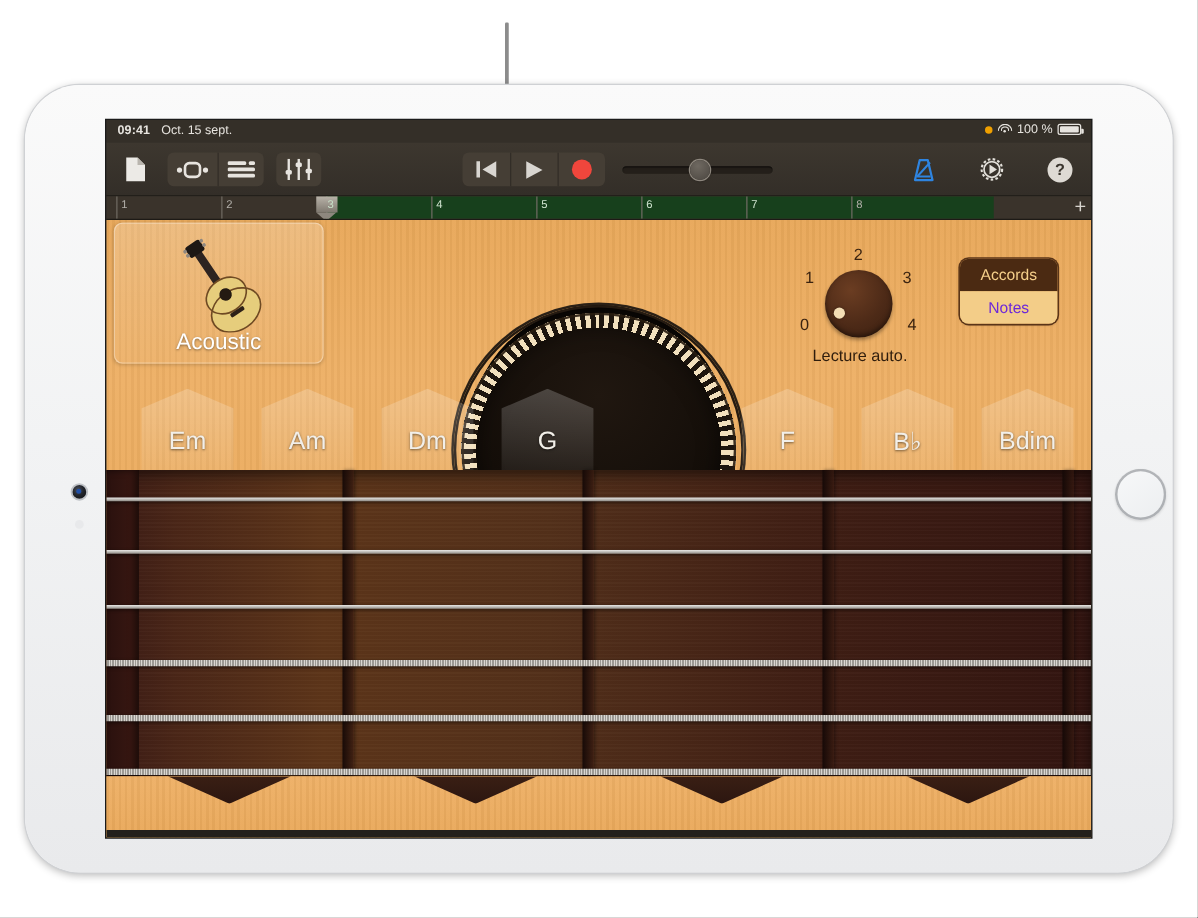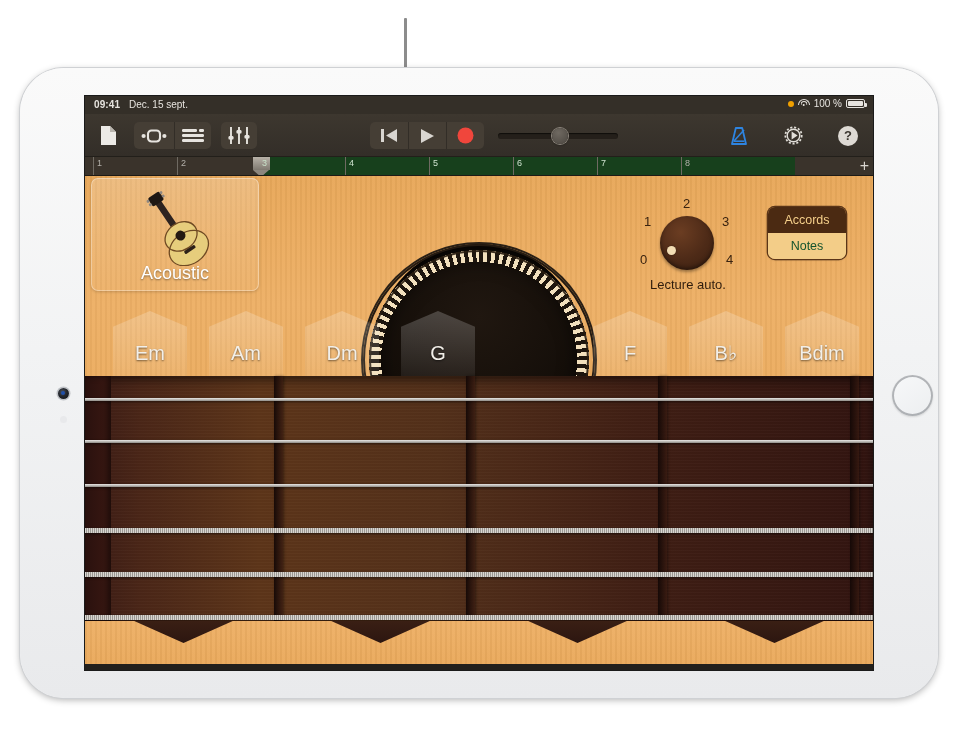--- a/index.html
+++ b/index.html
@@ -208,21 +208,21 @@
   .modeswitch{
     position:absolute; right:27px; top:31px; width:78px; height:52px;
     border-radius:7px; overflow:hidden;
     box-shadow: 0 0 0 1.3px #5a3518, 0 1px 2px rgba(0,0,0,.28);
   }
   .mode-btn{
     height:26px; display:flex; align-items:center; justify-content:center;
     font-size:12.5px; cursor:pointer;
   }
   .mode-btn.on{ background:#4b2a12; color:#f5cf8a;text-align:right; }
-  .mode-btn.off{ background:#f3cd88; color:#14532d; }
+  .mode-btn.off{ background:#f3cd88; color:#6d28d9; }
 
   
   .chordrow{ position:absolute; left:0; top:135px; width:100%; height:72px;margin-left:16px; }
   .chord{
     position:absolute; top:0; width:74px; height:72px;
     background: linear-gradient(180deg, rgba(255,255,255,.21), rgba(255,255,255,.05));
     clip-path: polygon(50% 0%, 100% 22%, 100% 100%, 0% 100%, 0% 22%);
     display:flex; align-items:center; justify-content:center;
     cursor:pointer;
   }
@@ -286,21 +286,21 @@
 
   <div class="device">
     <div class="device-camera"></div>
     <div class="device-sensor"></div>
     <div class="home-button"></div>
 
     <div class="screen">
 
       <div class="statusbar">
         <span class="sb-time">09:41</span>
-        <span class="sb-date">Dec. 15 sept.</span>
+        <span class="sb-date">Oct. 15 sept.</span>
         <span class="sb-right">
           <span class="dot-orange"></span>
           <span class="wifi-glyph">
               <i></i>
               <i></i>
               <i></i>
             </span>
           <span class="sb-batt-txt">100 %</span>
           <span class="battery">
               <i></i>

